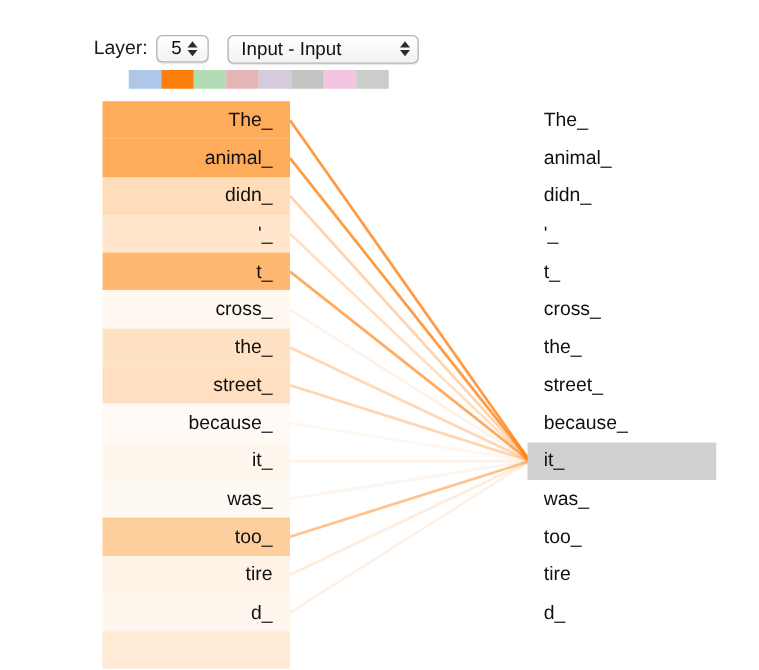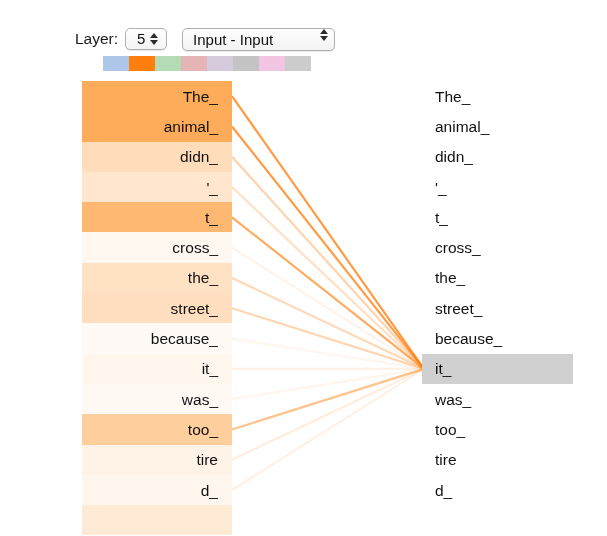--- a/index.html
+++ b/index.html
@@ -56,21 +56,21 @@
   .arrows .up, .arrows .dn {
     width: 0; height: 0;
     border-left: 4px solid transparent;
     border-right: 4px solid transparent;
   }
   .arrows .up { border-bottom: 5px solid #2c2c2c; margin-bottom: 2px; }
   .arrows .dn { border-top: 5px solid #2c2c2c; }
 
   .select-box {
     display: inline-flex;
-    align-items: flex-start;
+    align-items: center;
     justify-content: space-between;
     height: 23px;
     width: 153px;
     margin-left: 8px;
     padding: 0 6px 0 10px;
     border: 1px solid #b0b0b0;
     border-radius: 5px;
     background: linear-gradient(to bottom, #ffffff 0%, #f2f2f2 100%);
     box-shadow: 0 1px 1px rgba(0,0,0,0.10);
   }

